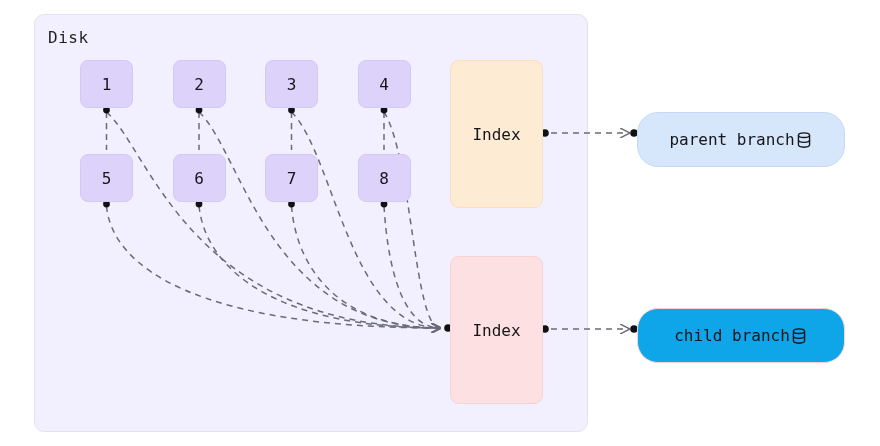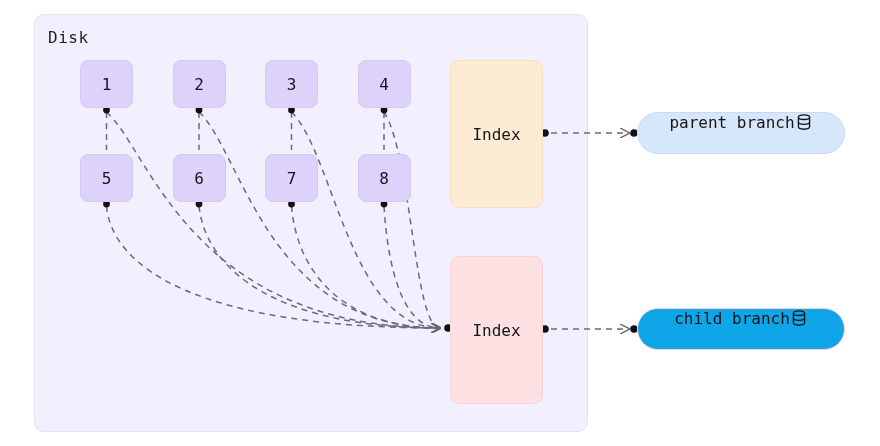--- a/index.html
+++ b/index.html
@@ -79,22 +79,23 @@
   }
   .index-child {
     left: 450px;
     top: 256px;
     background: #FCE0E2;
     border: 1px solid #F6D2D5;
   }
   .pill {
     position: absolute;
     box-sizing: border-box;
-    height: 42px;
+    height: 55px;
     display: flex;
+    align-items: center;
     justify-content: center;
     padding: 0 20px;
     border-radius: 21px;
     font-size: 16px;
     color: #16161a;
     white-space: nowrap;
   }
   .pill-parent {
     left: 637px;
     top: 112px;

